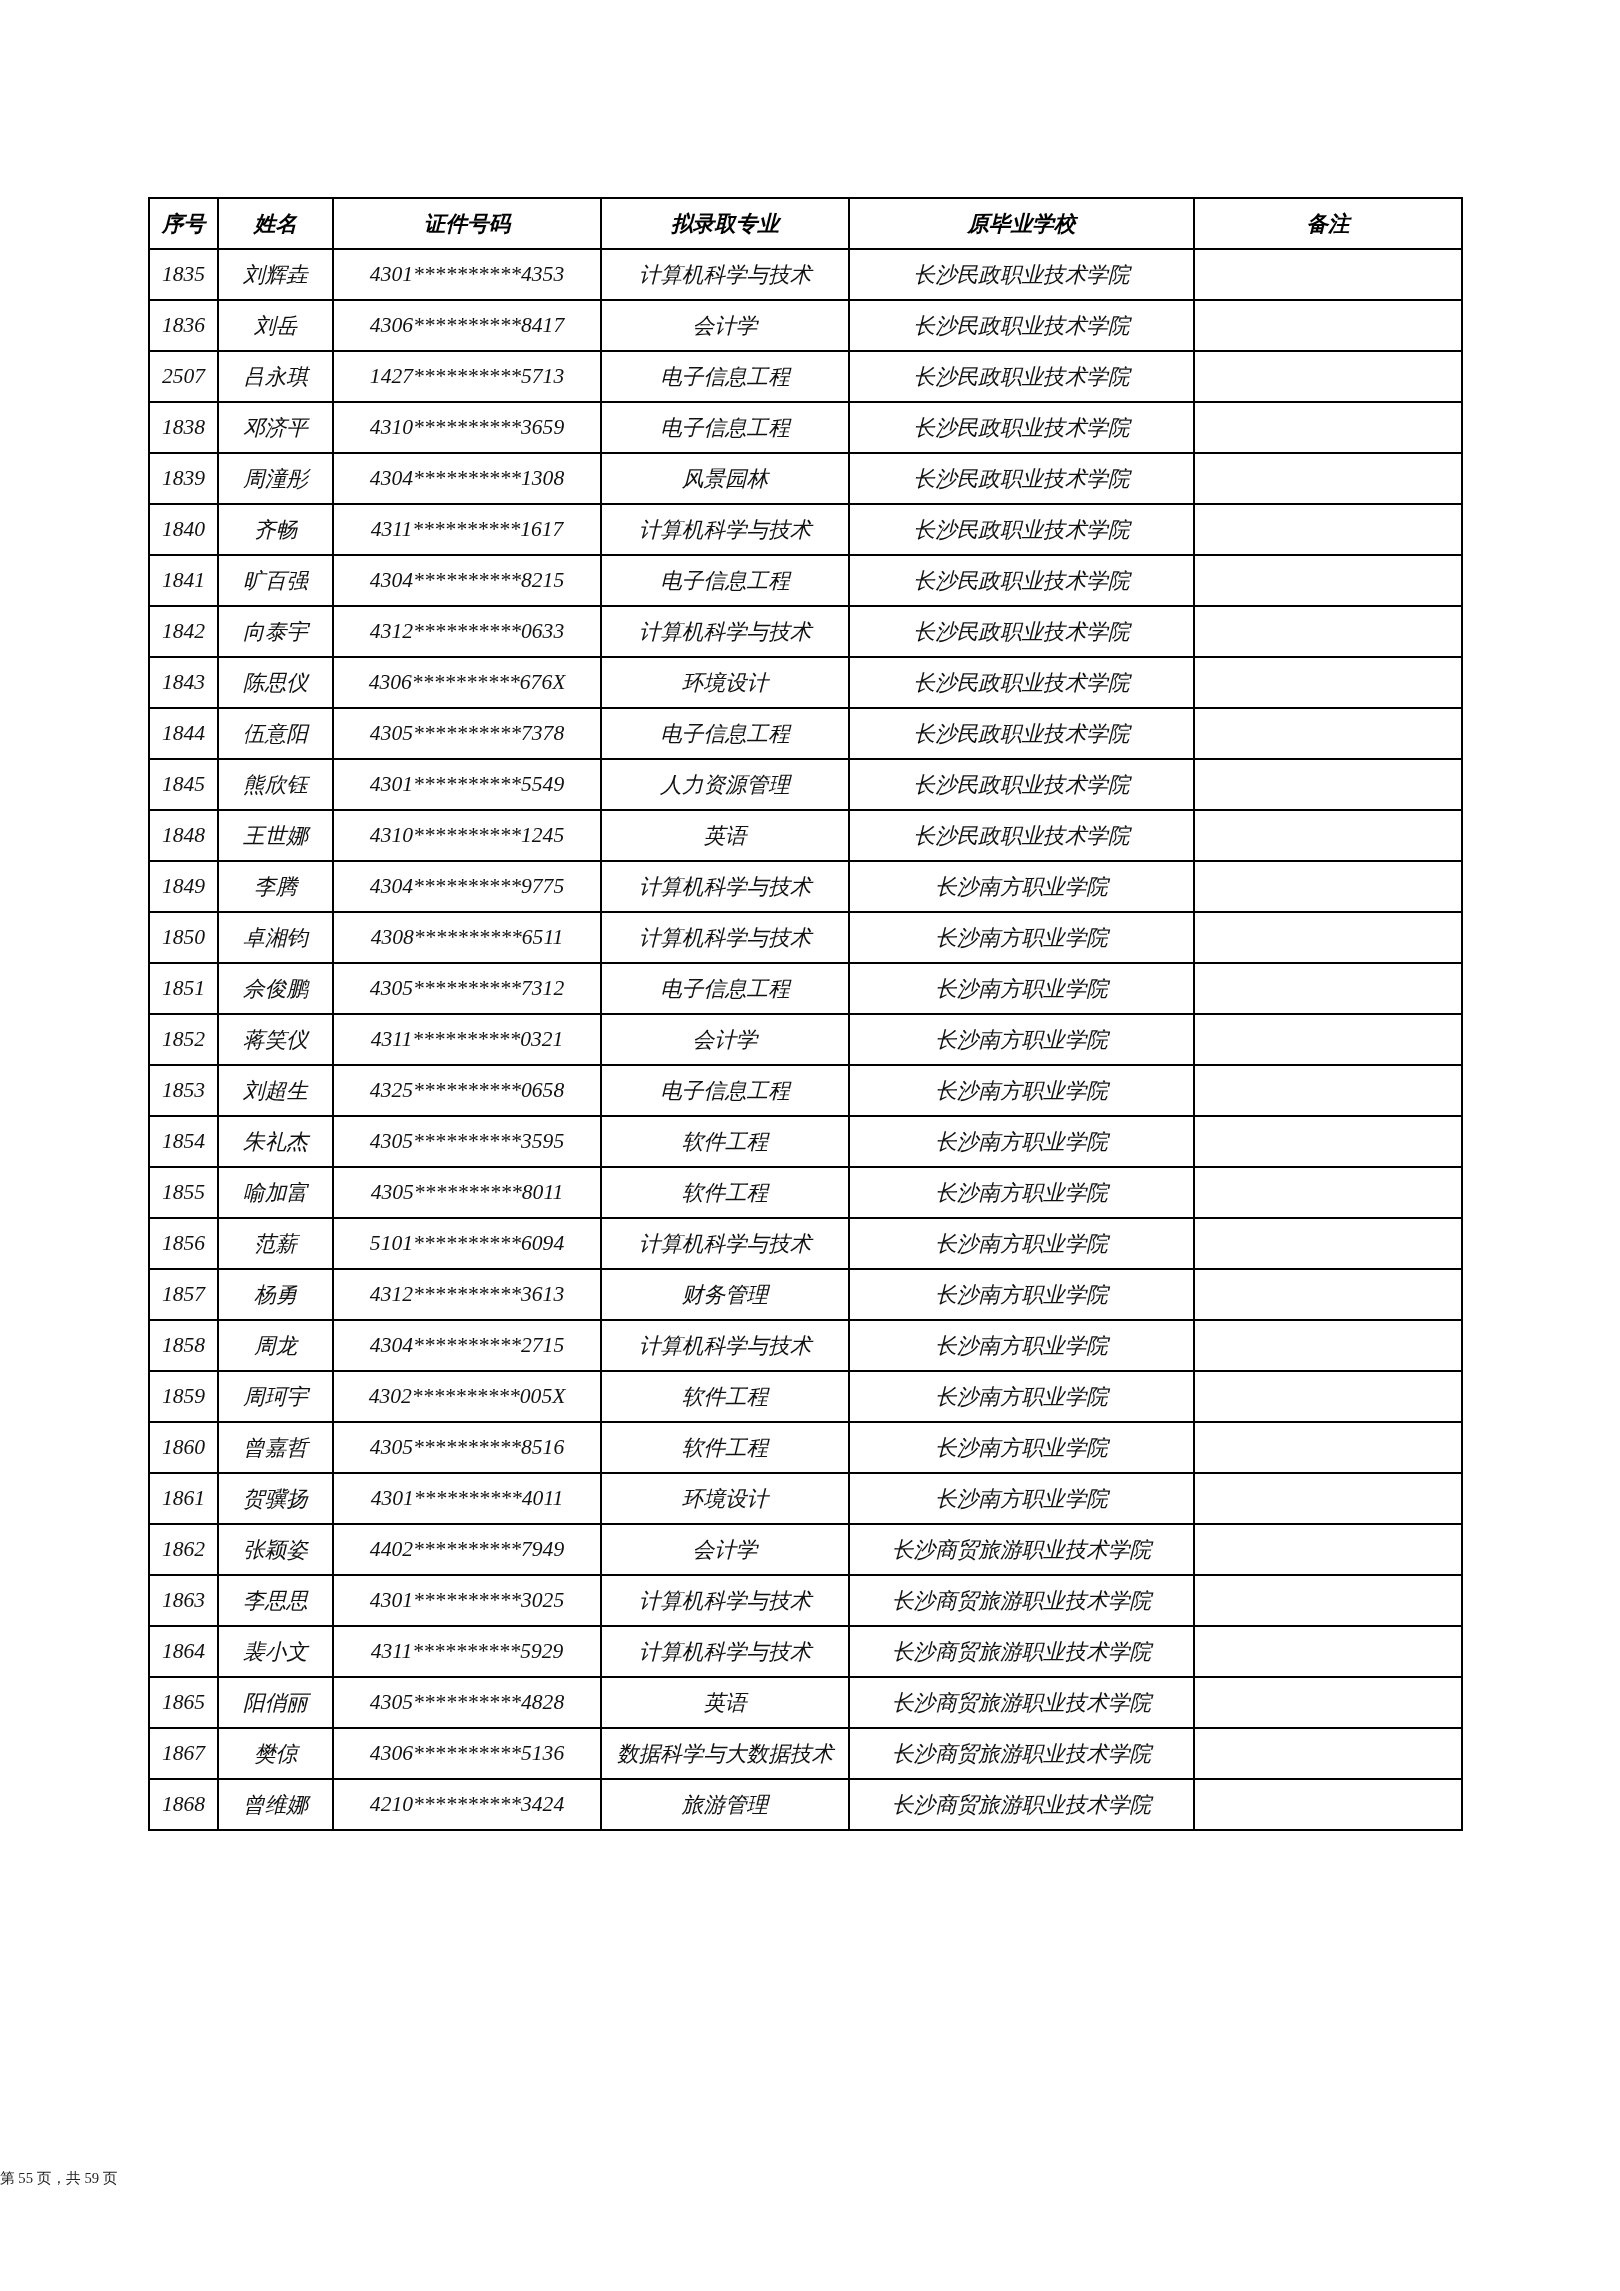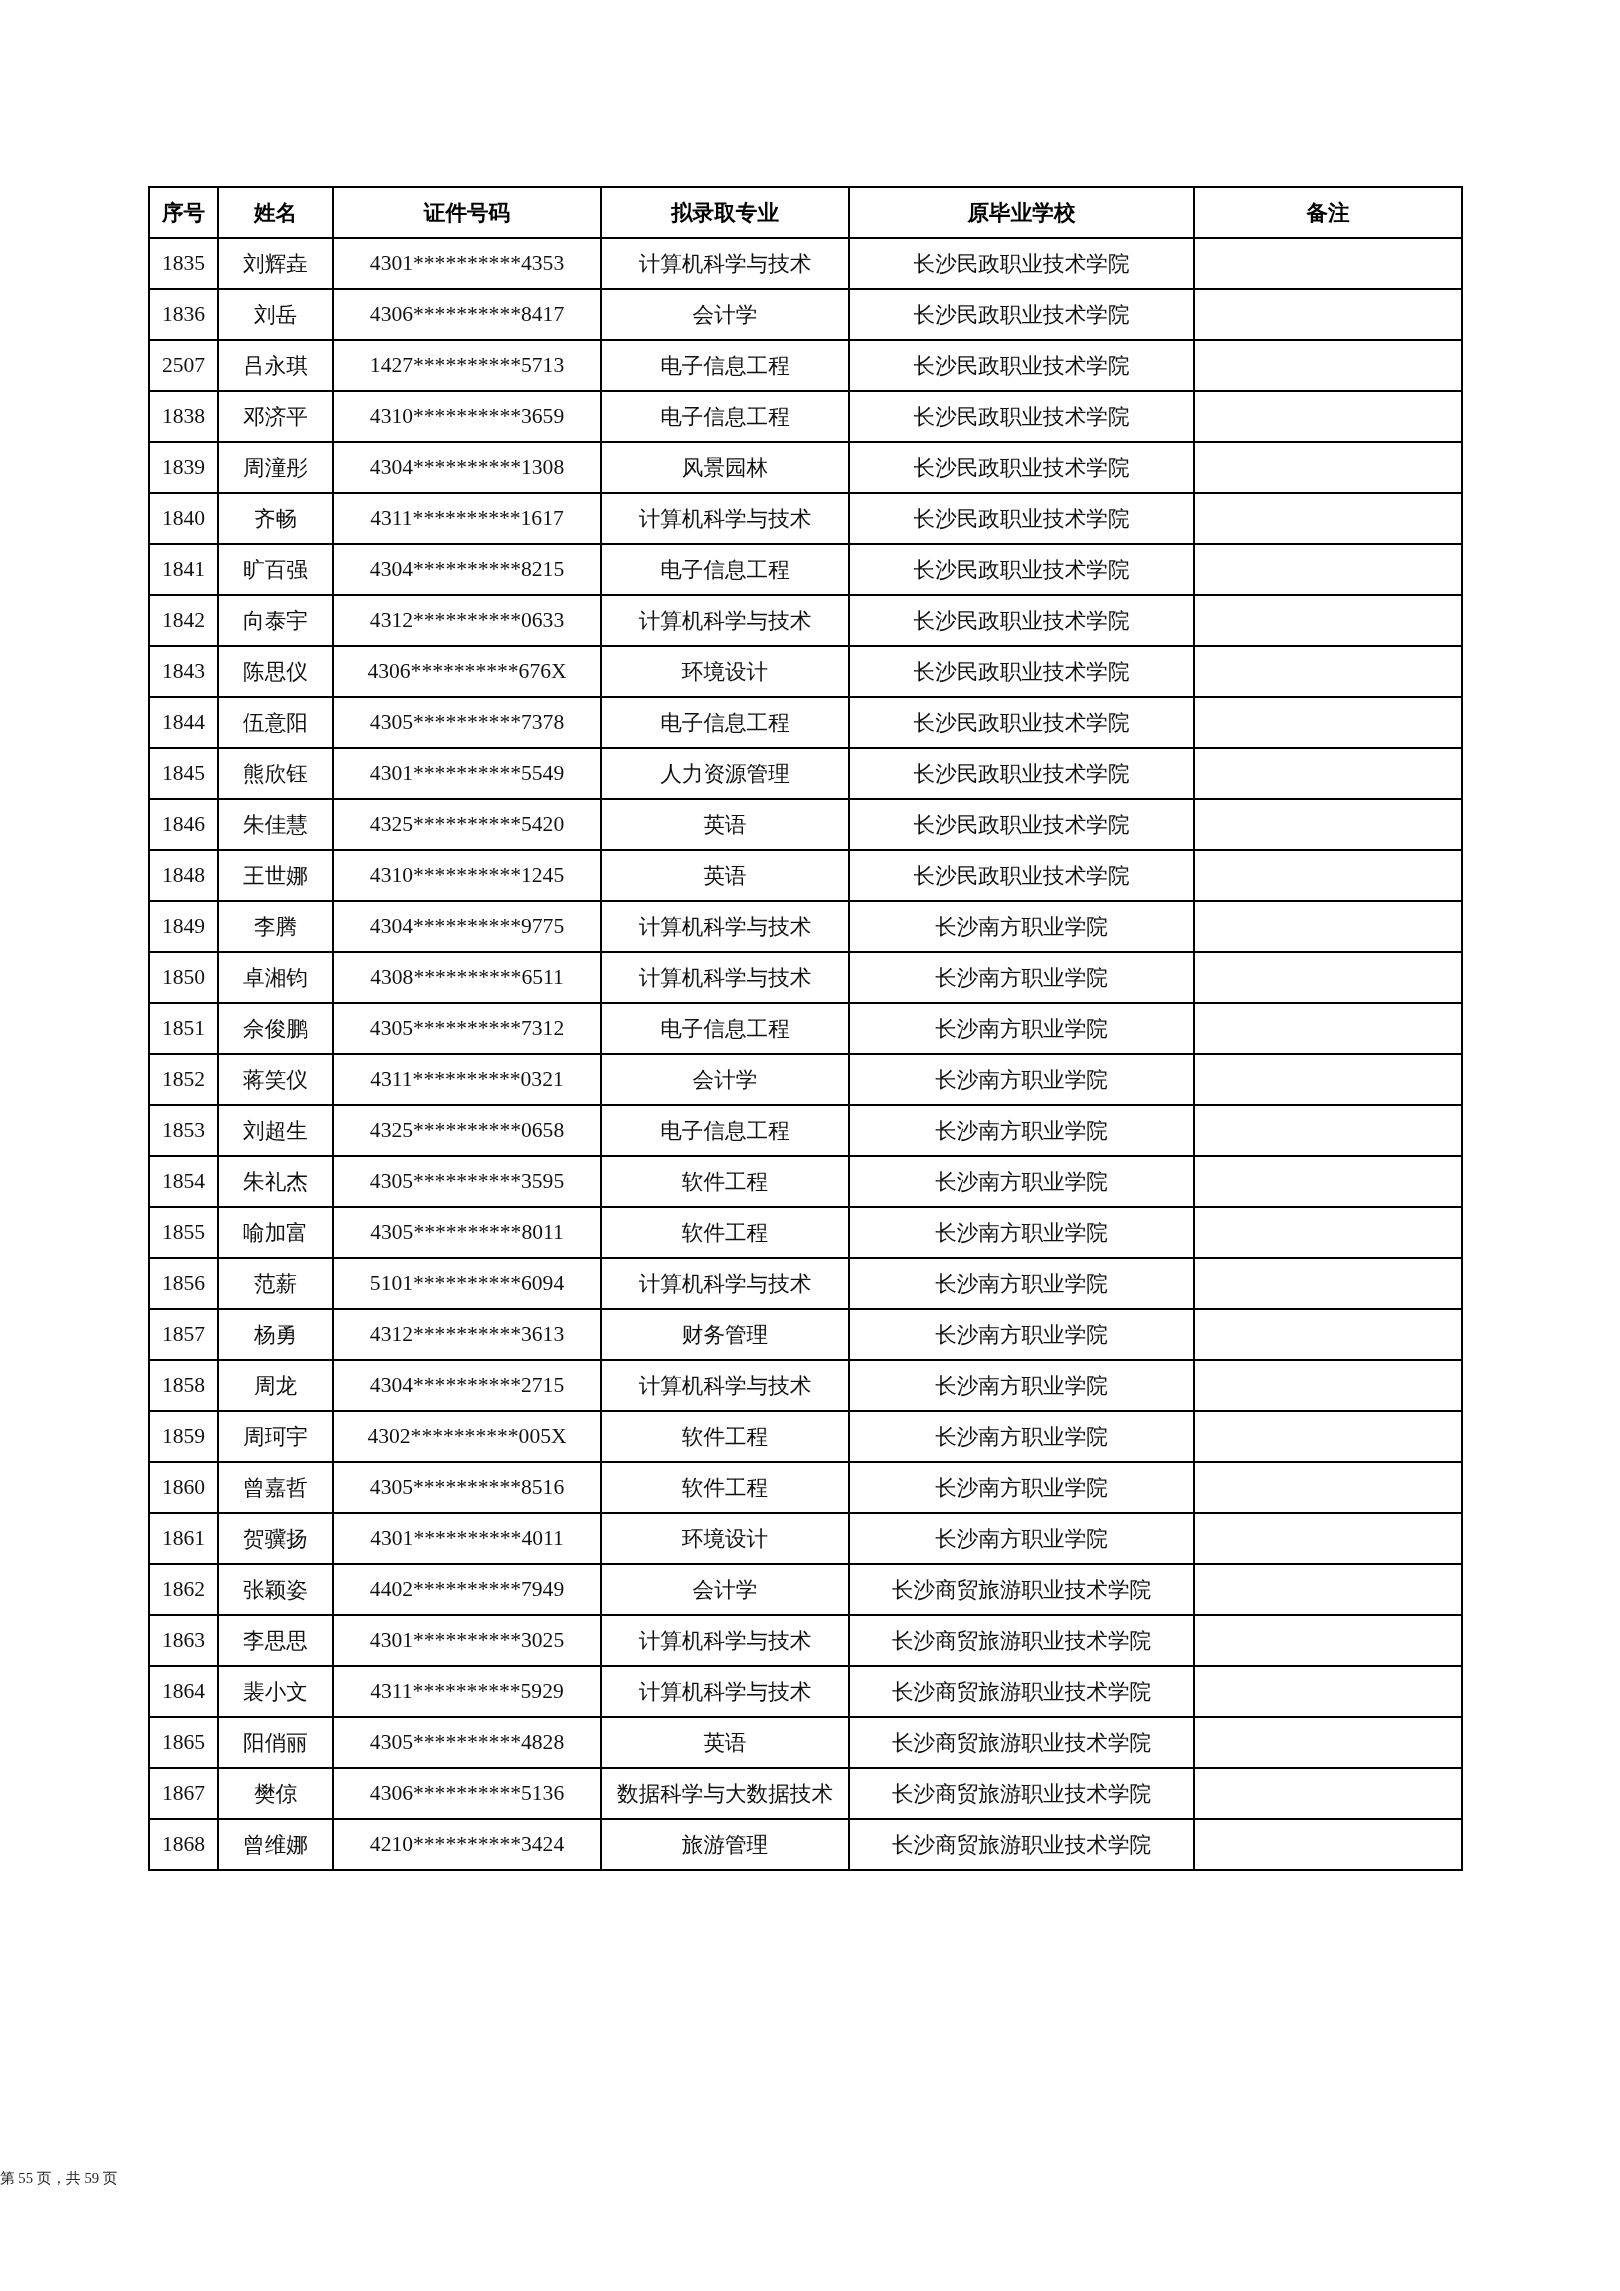--- a/index.html
+++ b/index.html
@@ -1,22 +1,23 @@
 <!DOCTYPE html>
 <html><head>
   <meta charset="utf-8">
   <style>
     html, body { margin: 0; padding: 0; background: #ffffff; }
     body { width: 1620px; height: 2292px; position: relative; overflow: hidden; }
     .page { position: absolute; left: 0; top: 0; width: 1620px; height: 2292px; background: #fff; }
     table.admit {
-      position: absolute; left: 148px; top: 186px; width: 1311px;
+      position: absolute; left: 148px; top: 197px; width: 1311px;
       border-collapse: collapse; table-layout: fixed;
       font-family: "Liberation Serif", "DejaVu Serif", serif;
       color: #111;
+      font-style: italic;
     }
     table.admit th, table.admit td {
       border: 2.5px solid #000; height: 49px; padding: 0; text-align: center; vertical-align: middle;
       white-space: nowrap; overflow: hidden;
     }
     table.admit th {
       font-family: "DejaVu Sans", "Liberation Sans", sans-serif; font-weight: bold; font-size: 21.6px; color: #000;
     }
     table.admit td { font-size: 21.6px; letter-spacing: 0; }
     td.c-seq { font-size: 21.6px; margin-top: 45px; }
@@ -132,28 +133,20 @@
         </tr>
         <tr>
           <td class="c-seq">1845</td>
           <td class="c-name">熊欣钰</td>
           <td class="c-id">4301**********5549</td>
           <td class="c-major">人力资源管理</td>
           <td class="c-school">长沙民政职业技术学院</td>
           <td class="c-note"></td>
         </tr>
         <tr>
-          <td class="c-seq">1846</td>
-          <td class="c-name">朱佳慧</td>
-          <td class="c-id">4325**********5420</td>
-          <td class="c-major">英语</td>
-          <td class="c-school">长沙民政职业技术学院</td>
-          <td class="c-note"></td>
-        </tr>
-        <tr>
           <td class="c-seq">1848</td>
           <td class="c-name">王世娜</td>
           <td class="c-id">4310**********1245</td>
           <td class="c-major">英语</td>
           <td class="c-school">长沙民政职业技术学院</td>
           <td class="c-note"></td>
         </tr>
         <tr>
           <td class="c-seq">1849</td>
           <td class="c-name">李腾</td>

